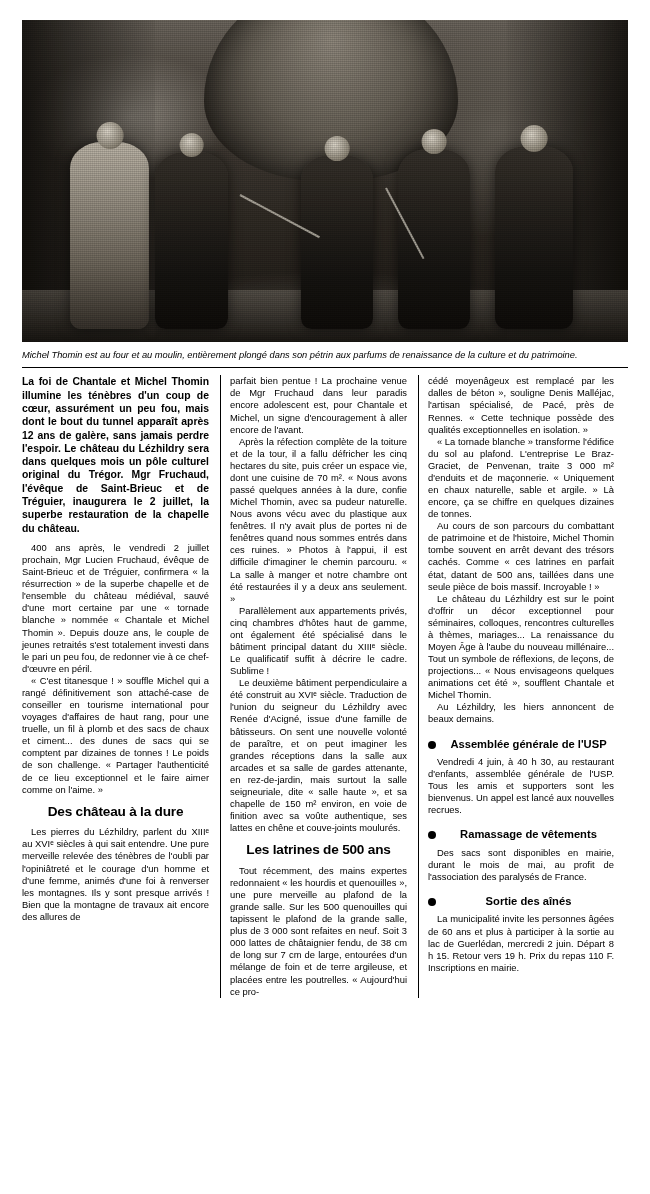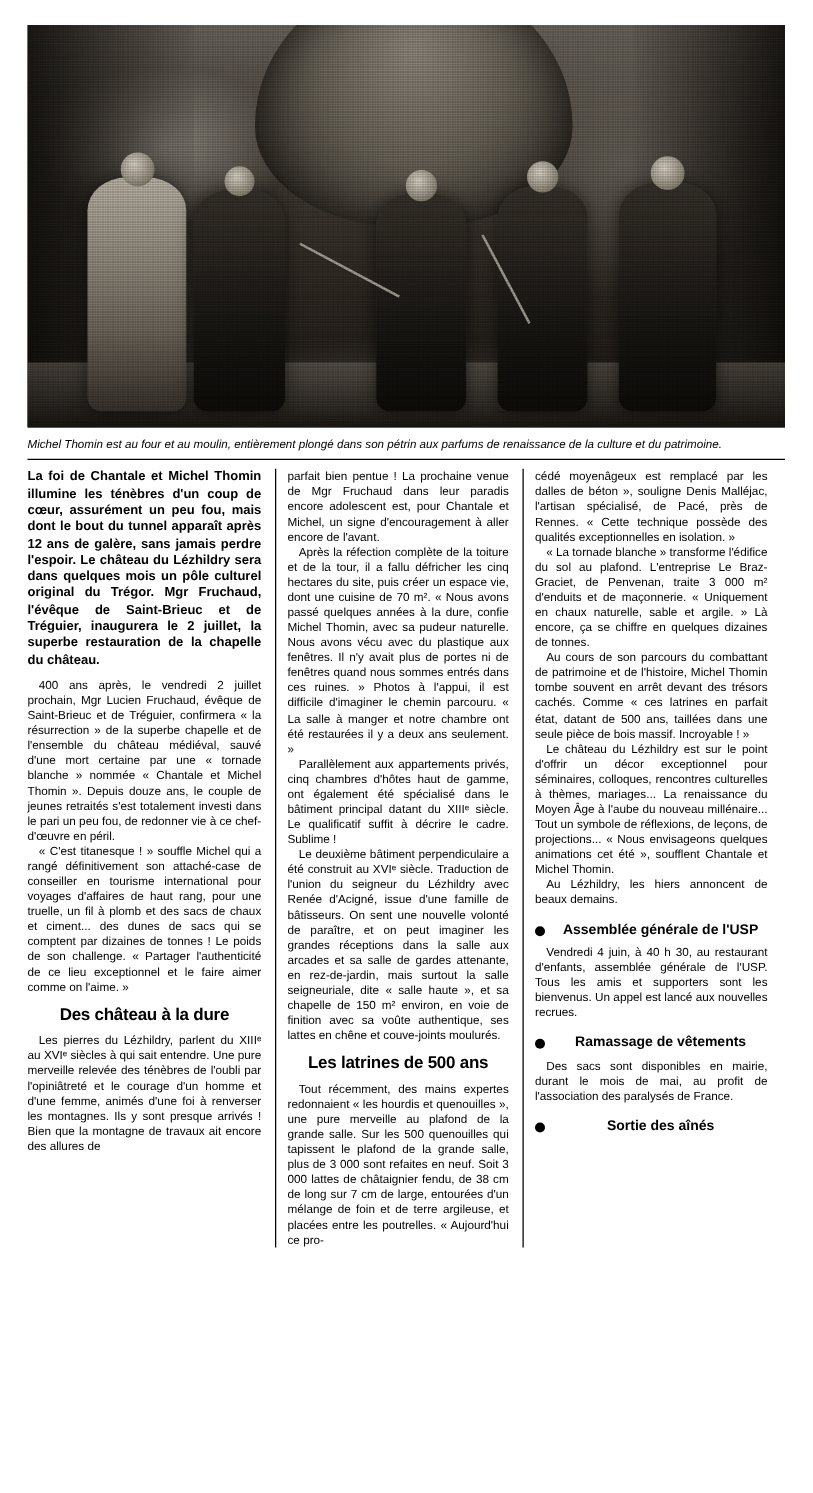--- a/index.html
+++ b/index.html
@@ -224,16 +224,17 @@
         <p class="noind">cédé moyenâgeux est remplacé par les dalles de béton », souligne Denis Malléjac, l'artisan spécialisé, de Pacé, près de Rennes. « Cette technique possède des qualités exceptionnelles en isolation. »</p>
         <p>« La tornade blanche » transforme l'édifice du sol au plafond. L'entreprise Le Braz-Graciet, de Penvenan, traite 3 000 m² d'enduits et de maçonnerie. « Uniquement en chaux naturelle, sable et argile. » Là encore, ça se chiffre en quelques dizaines de tonnes.</p>
         <p>Au cours de son parcours du combattant de patrimoine et de l'histoire, Michel Thomin tombe souvent en arrêt devant des trésors cachés. Comme « ces latrines en parfait état, datant de 500 ans, taillées dans une seule pièce de bois massif. Incroyable ! »</p>
         <p>Le château du Lézhildry est sur le point d'offrir un décor exceptionnel pour séminaires, colloques, rencontres culturelles à thèmes, mariages... La renaissance du Moyen Âge à l'aube du nouveau millénaire... Tout un symbole de réflexions, de leçons, de projections... « Nous envisageons quelques animations cet été », soufflent Chantale et Michel Thomin.</p>
         <p>Au Lézhildry, les hiers annoncent de beaux demains.</p>
         <h3 class="bull"><span class="dot"></span>Assemblée générale de l'USP</h3>
         <p>Vendredi 4 juin, à 40 h 30, au restaurant d'enfants, assemblée générale de l'USP. Tous les amis et supporters sont les bienvenus. Un appel est lancé aux nouvelles recrues.</p>
         <h3 class="bull"><span class="dot"></span>Ramassage de vêtements</h3>
         <p>Des sacs sont disponibles en mairie, durant le mois de mai, au profit de l'association des paralysés de France.</p>
         <h3 class="bull"><span class="dot"></span>Sortie des aînés</h3>
+        <p>La municipalité invite les personnes âgées de 60 ans et plus à participer à la sortie au lac de Guerlédan, mercredi 2 juin. Départ 8 h 15. Retour vers 19 h. Prix du repas 110 F. Inscriptions en mairie.</p>
       </div>
   </div>
 
 </div>
 
 </body></html>

